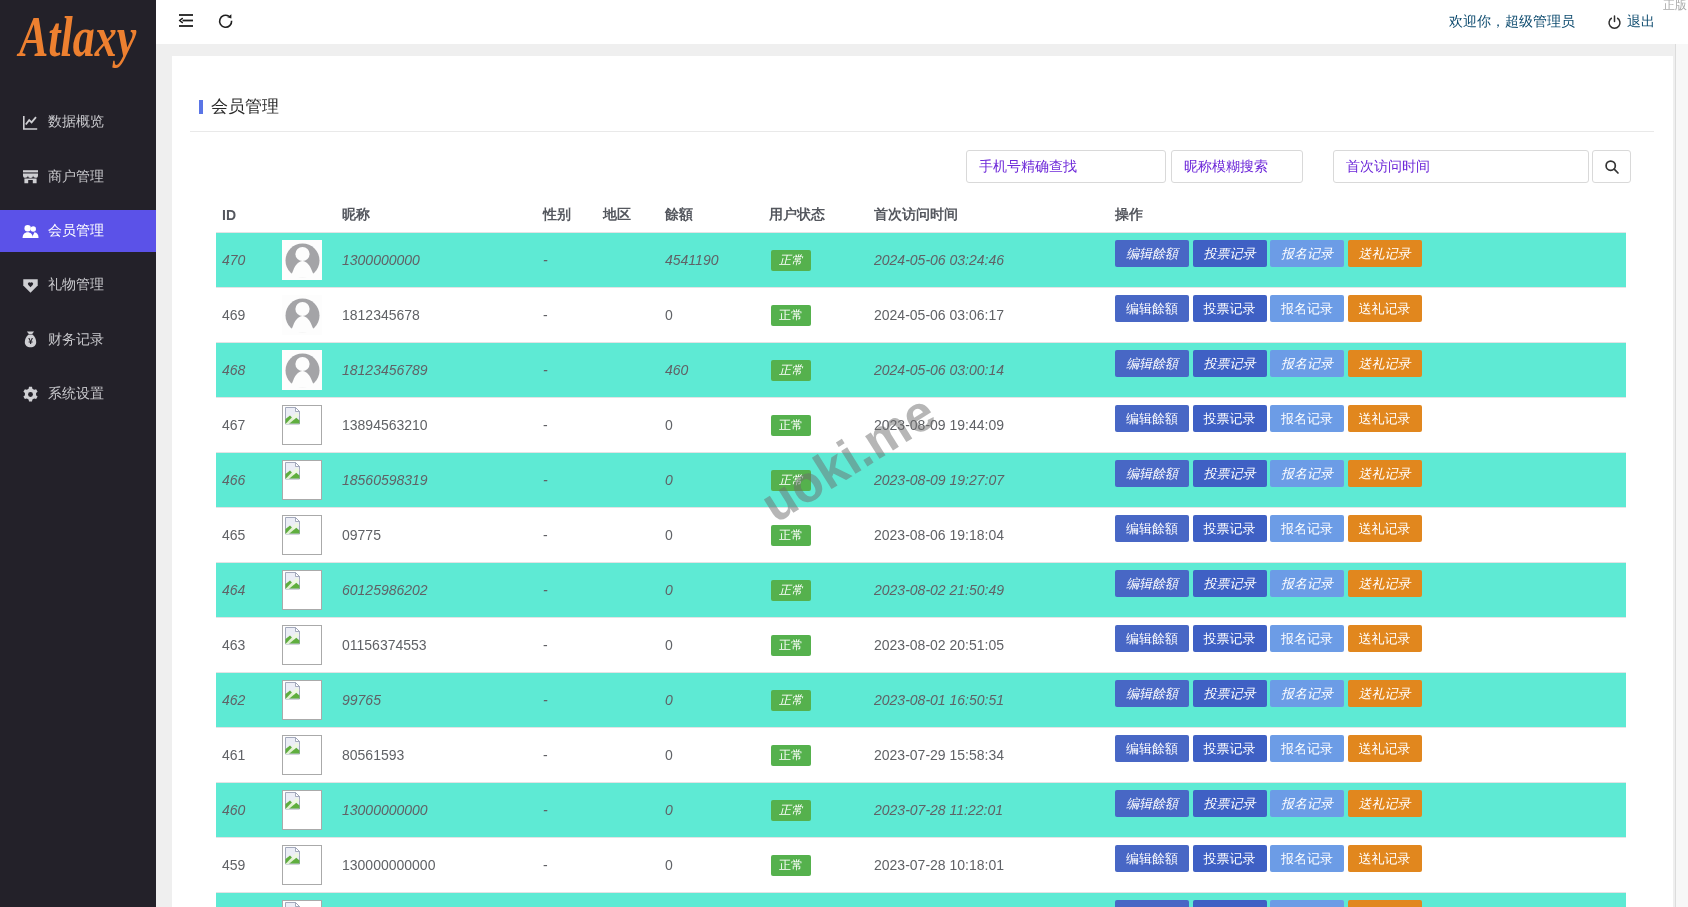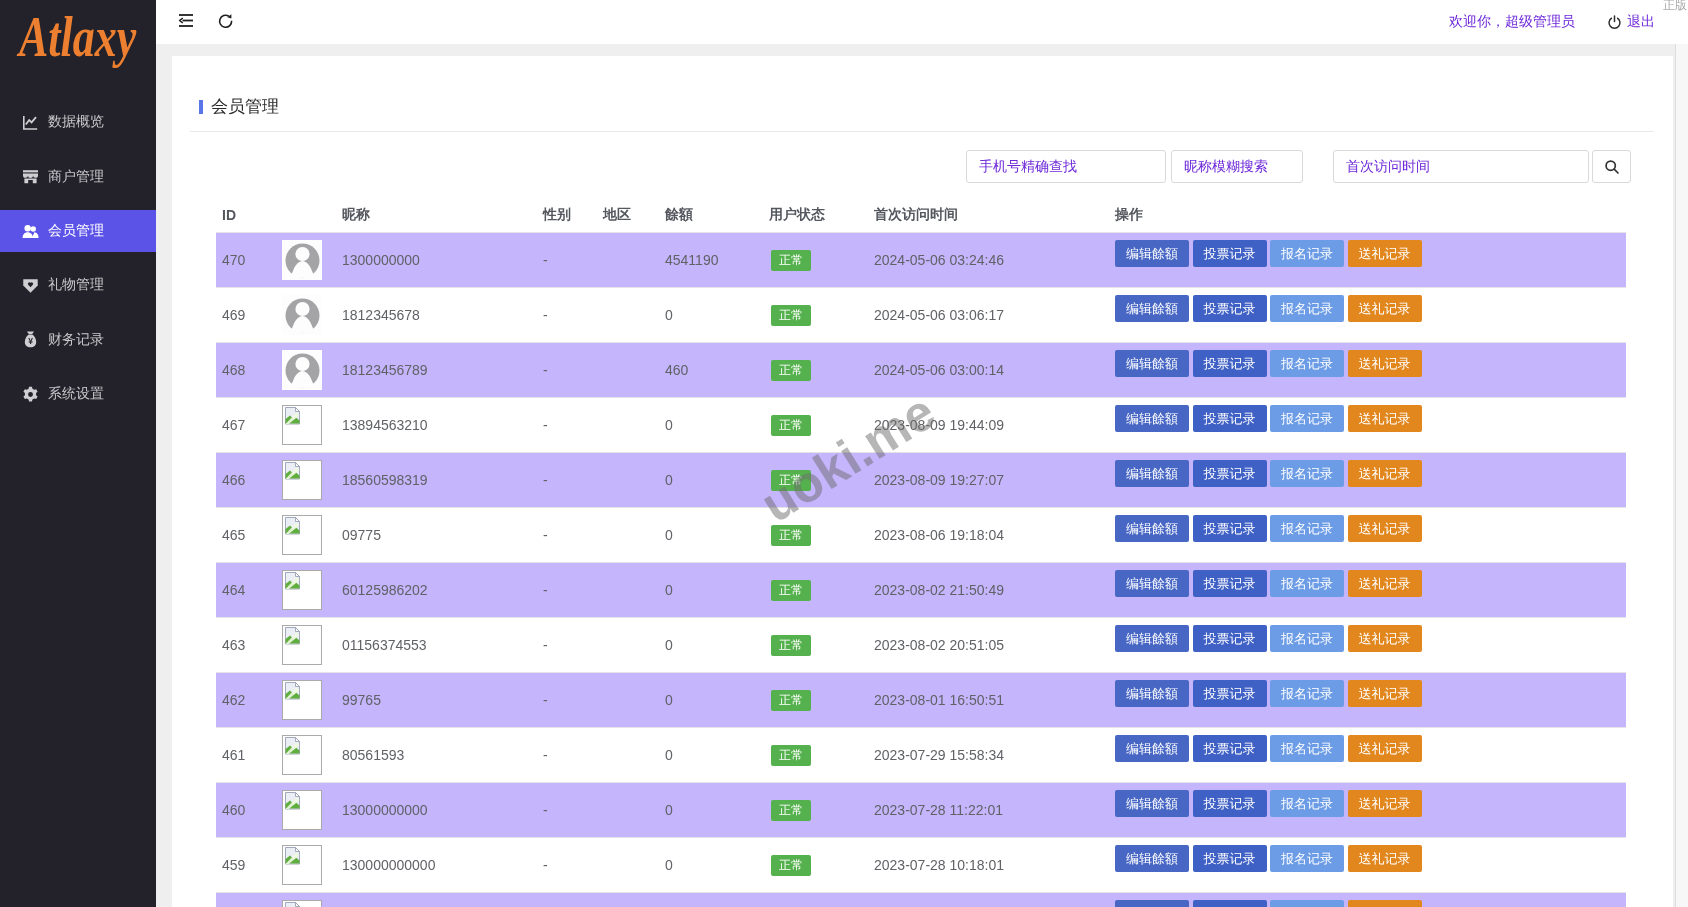--- a/index.html
+++ b/index.html
@@ -10,41 +10,41 @@
 #sidebar { position:absolute; left:0; top:0; width:156px; height:907px; background:#232129; z-index:5; }
 #logo { position:absolute; left:19px; top:4px; width:150px; font-family:"Liberation Serif", serif; font-style:italic; font-weight:bold; font-size:50px; color:#ed8030; transform:scale(0.88,1.12); transform-origin:0 0; }
 .menu { position:absolute; top:95px; left:0; width:156px; }
 .mi { height:54.5px; display:flex; align-items:center; color:#c8c8cc; font-size:14px; }
 .mi svg { margin-left:22px; width:17px; height:17px; flex:none; }
 .mi span { margin-left:9px; }
 .mi.active { background:#5b52e8; color:#fff; height:42px; margin:6px 0; }
 
 
 #header { position:absolute; left:156px; top:0; width:1532px; height:44px; background:#fff; z-index:4; }
-#hright { position:absolute; right:33px; top:0; height:44px; display:flex; align-items:center; color:#6d28d9; font-size:14px; }
+#hright { position:absolute; right:33px; top:0; height:44px; display:flex; align-items:center; color:#0c4a6e; font-size:14px; }
 #zhengban { position:absolute; left:1663px; top:-3px; font-size:12px; color:#ababab; z-index:9; }
 
 
 #card { position:absolute; left:172px; top:56px; width:1501px; height:851px; background:#fff; }
 #titlebar { position:absolute; left:27px; top:43.5px; width:4px; height:14px; background:#5a75e6; }
 #title { position:absolute; left:39px; top:39px; font-size:17px; color:#2b2b2b; }
 #divider { position:absolute; left:18px; top:75px; width:1464px; height:1px; background:#e9e9e9; }
 
 .inp { position:absolute; top:94px; height:33px; border:1px solid #d9d9d9; border-radius:3px; background:#fff; font-size:14px; color:#6d28d9; line-height:31px; padding-left:12px; }
 #inp1 { left:794px; width:200px; }
 #inp2 { left:999px; width:132px; }
 #inp3 { left:1161px; width:256px; }
 #sbtn { position:absolute; left:1420px; top:94px; width:39px; height:33px; border:1px solid #d9d9d9; border-radius:3px; background:#fff; display:flex; align-items:center; justify-content:center; }
 
 
 table { position:absolute; left:44px; top:139px; width:1410px; border-collapse:collapse; table-layout:fixed; font-size:14px; color:#606266; }
 th { font-weight:bold; color:#54575e; text-align:left; height:37px; padding:4px 0 0 6px; }
 td { height:55px; padding:0 0 0 6px; vertical-align:middle; }
 tbody tr { border-top:1px solid #e3e3e5; }
-tbody tr.s { background:#c4b5fd; }
+tbody tr.s { background:#5eead4;font-style:italic; }
 td.op { vertical-align:top; padding-top:7px; white-space:nowrap; }
 .btn { display:inline-block; width:74px; height:27px; line-height:27px; text-align:center; color:#fff; font-size:13px; border-radius:2px; margin-right:3.5px; }
 .b1 { background:#4867c5; }
 .b2 { background:#3f60c4; }
 .b3 { background:#6c9ce6; }
 .b4 { background:#e1871e; }
 .tag { display:inline-block; margin-left:2px; position:relative; top:0.5px; width:40px; height:21px; line-height:21px; text-align:center; background:#55b14d; color:#fff; font-size:12px; border-radius:2px; }
 
 
 #wm { position:absolute; left:848px; top:458px; font-size:51px; font-weight:bold; color:rgba(110,110,110,0.5); transform:translate(-50%,-50%) rotate(-32deg); white-space:nowrap; z-index:8; pointer-events:none; }

